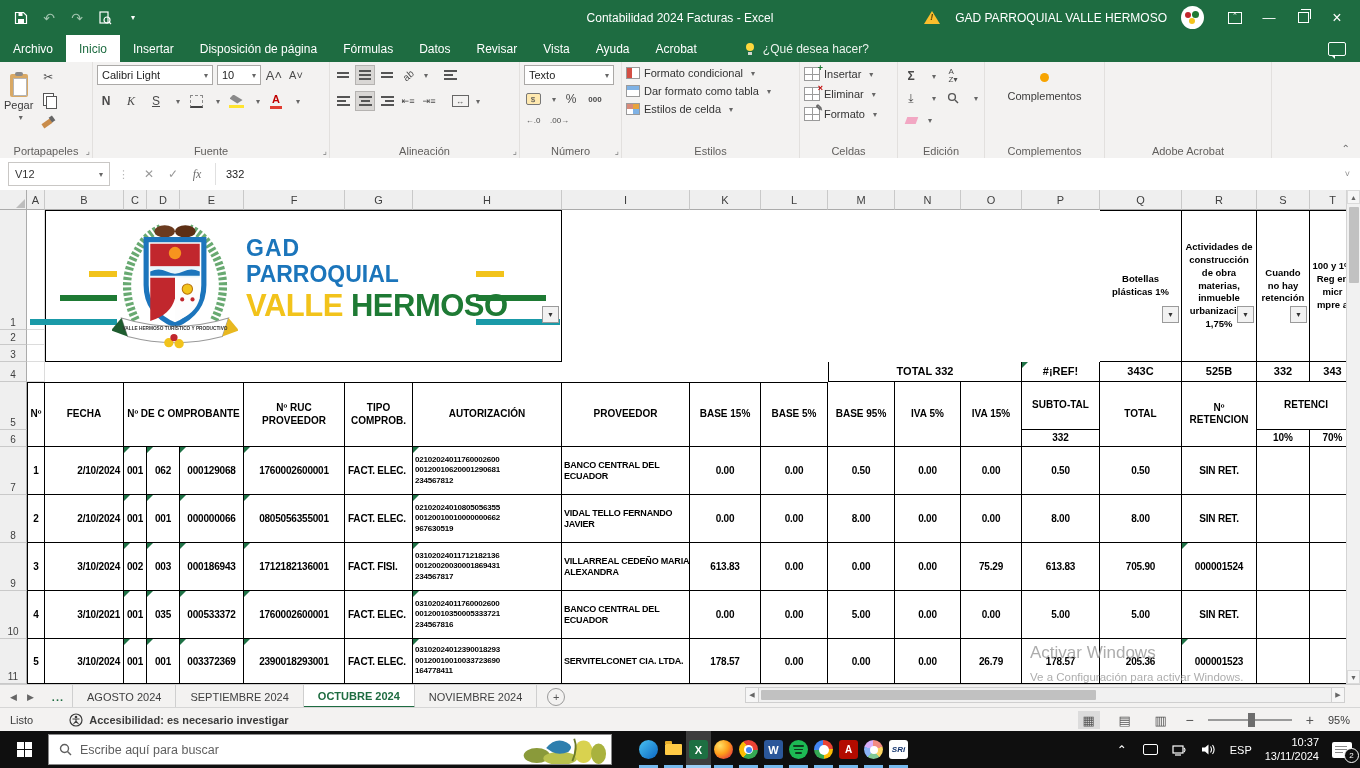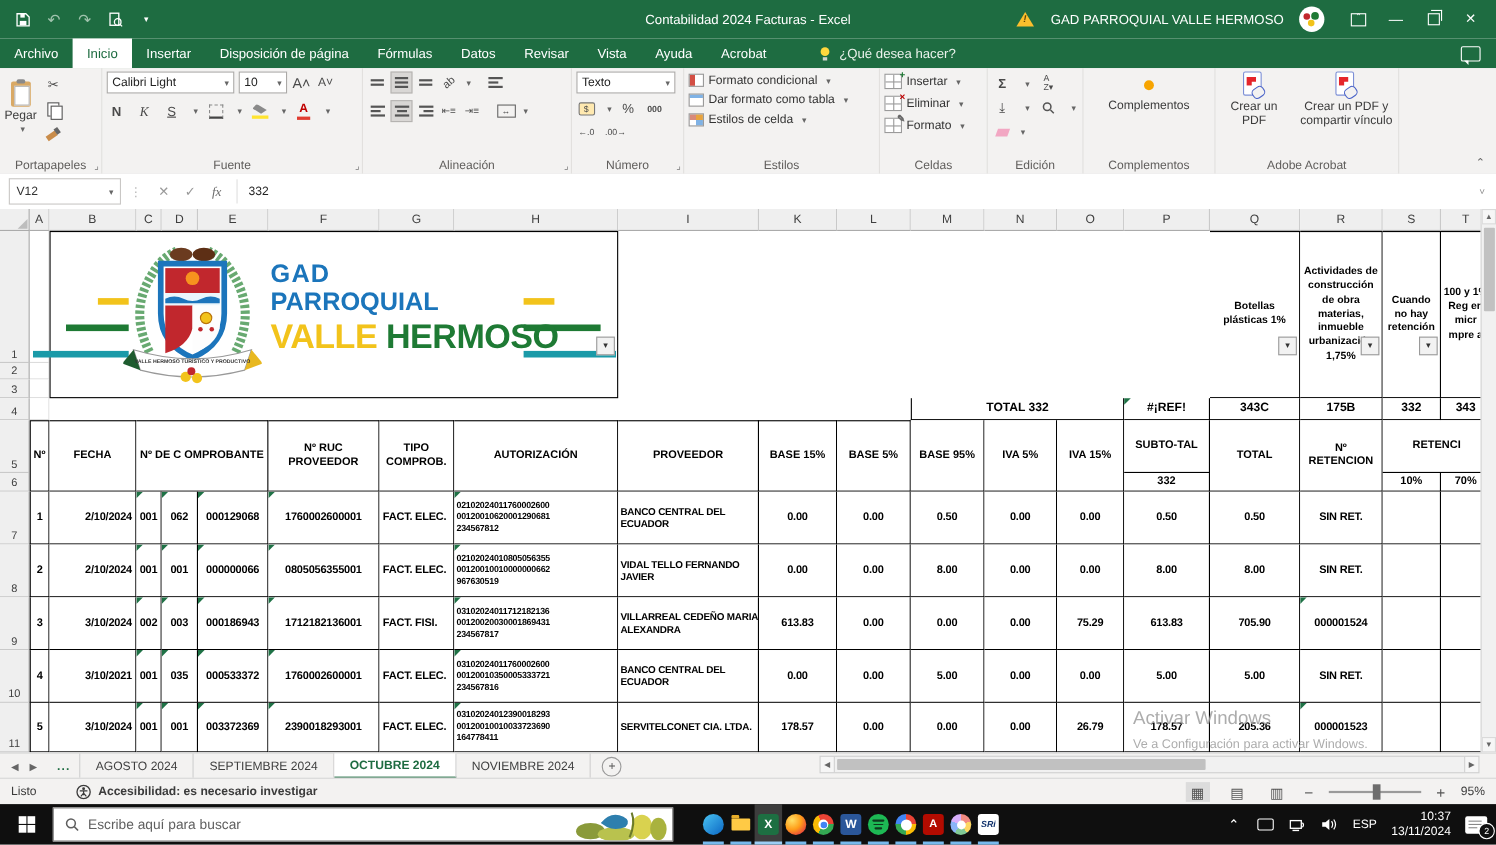--- a/index.html
+++ b/index.html
@@ -451,38 +451,20 @@
 
   <div class="rg" style="width:120px">
     <div class="bigbtn" style="margin-top:8px;gap:8px">
       <span class="orangedot"></span>
       <span>Complementos</span>
     </div>
     <span class="glabel">Complementos</span>
   </div>
 
   <div class="rg" style="width:167px">
-    <div style="display:flex;gap:10px;justify-content:center">
-      <div class="bigbtn" style="width:62px;text-align:center;line-height:1.15">
-        <span class="pdfic">
-            <span class="pg"></span>
-            <span class="mk"></span>
-            <span class="ln"></span>
-          </span>
-        <span>Crear un PDF</span>
-      </div>
-      <div class="bigbtn" style="width:86px;text-align:center;line-height:1.15">
-        <span class="pdfic">
-            <span class="pg"></span>
-            <span class="mk"></span>
-            <span class="ln"></span>
-          </span>
-        <span>Crear un PDF y compartir vínculo</span>
-      </div>
-    </div>
     <span class="glabel">Adobe Acrobat</span>
   </div>
   <span class="chev-collapse">⌃</span>
 </div>
 
 <div class="fbar">
   <span class="namebox">
       <span>V12</span>
       <span class="car">▾</span>
     </span>
@@ -563,21 +545,21 @@
         <span>TOTAL 332</span>
       </div>
     <div class="hcell" style="grid-area:5/16/6/17;font-size:11px">
         <i class="flag"></i>
         <span>#¡REF!</span>
       </div>
     <div class="hcell" style="grid-area:5/17/6/18;font-size:11px">
         <span>343C</span>
       </div>
     <div class="hcell" style="grid-area:5/18/6/19;font-size:11px">
-        <span>175B</span>
+        <span>525B</span>
       </div>
     <div class="hcell" style="grid-area:5/19/6/20;font-size:11px">
         <span>332</span>
       </div>
     <div class="hcell" style="grid-area:5/20/6/21;font-size:11px">
         <span>343</span>
       </div>
 
     <div class="hcell bl bt" style="grid-area:6/2/8/3">
         <span>Nº</span>

